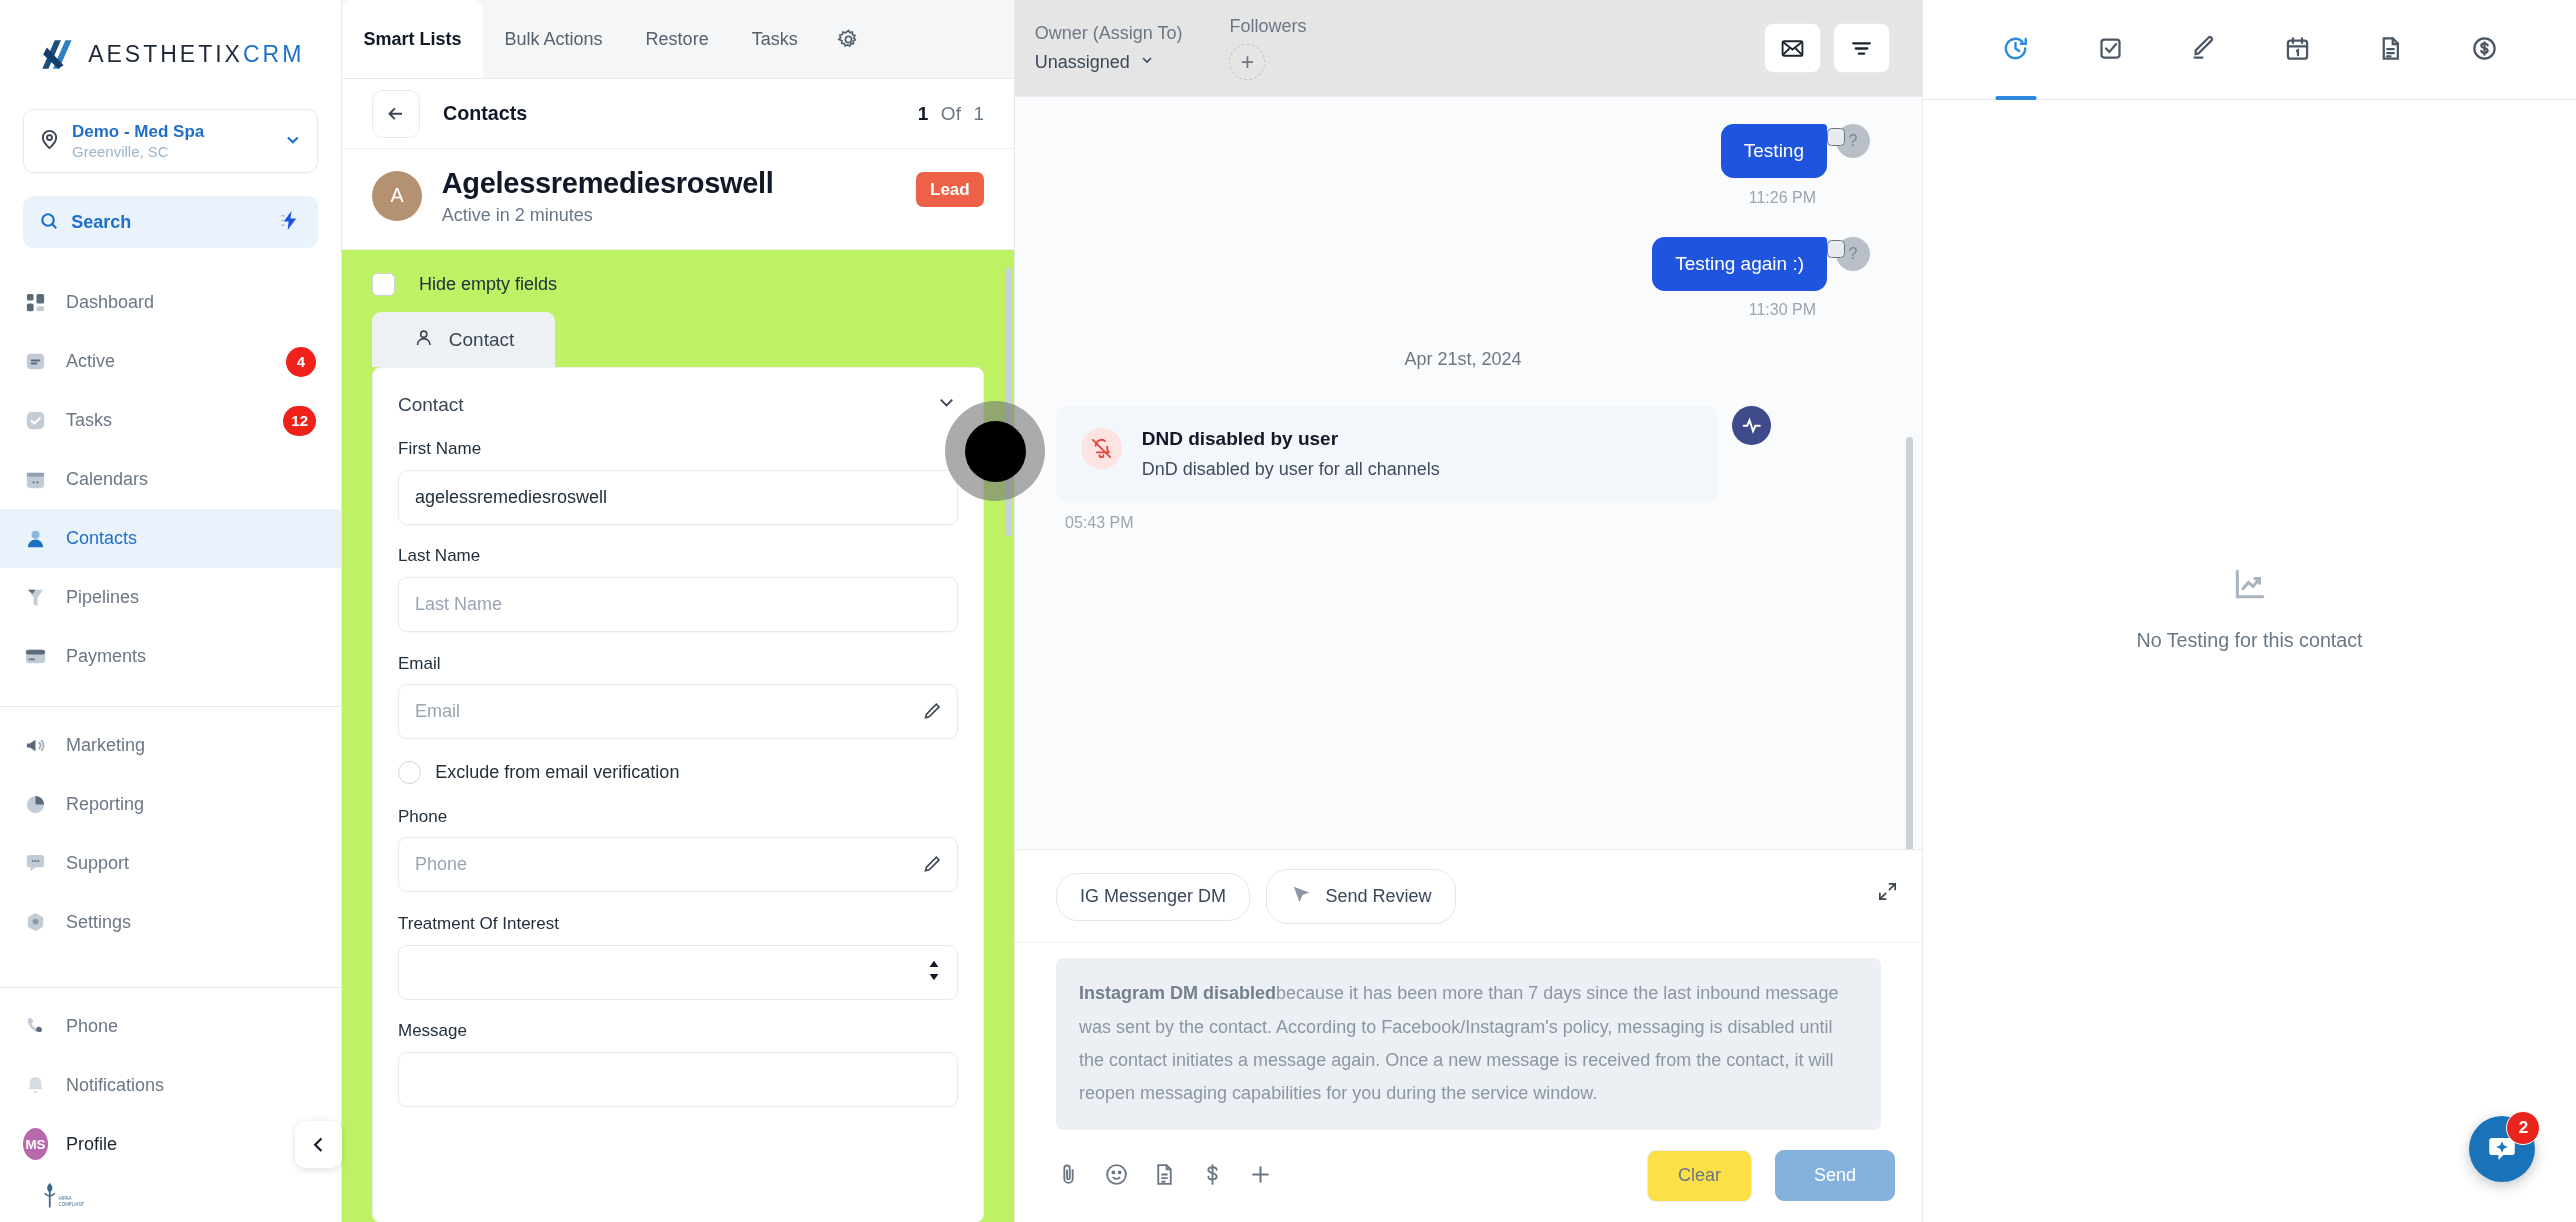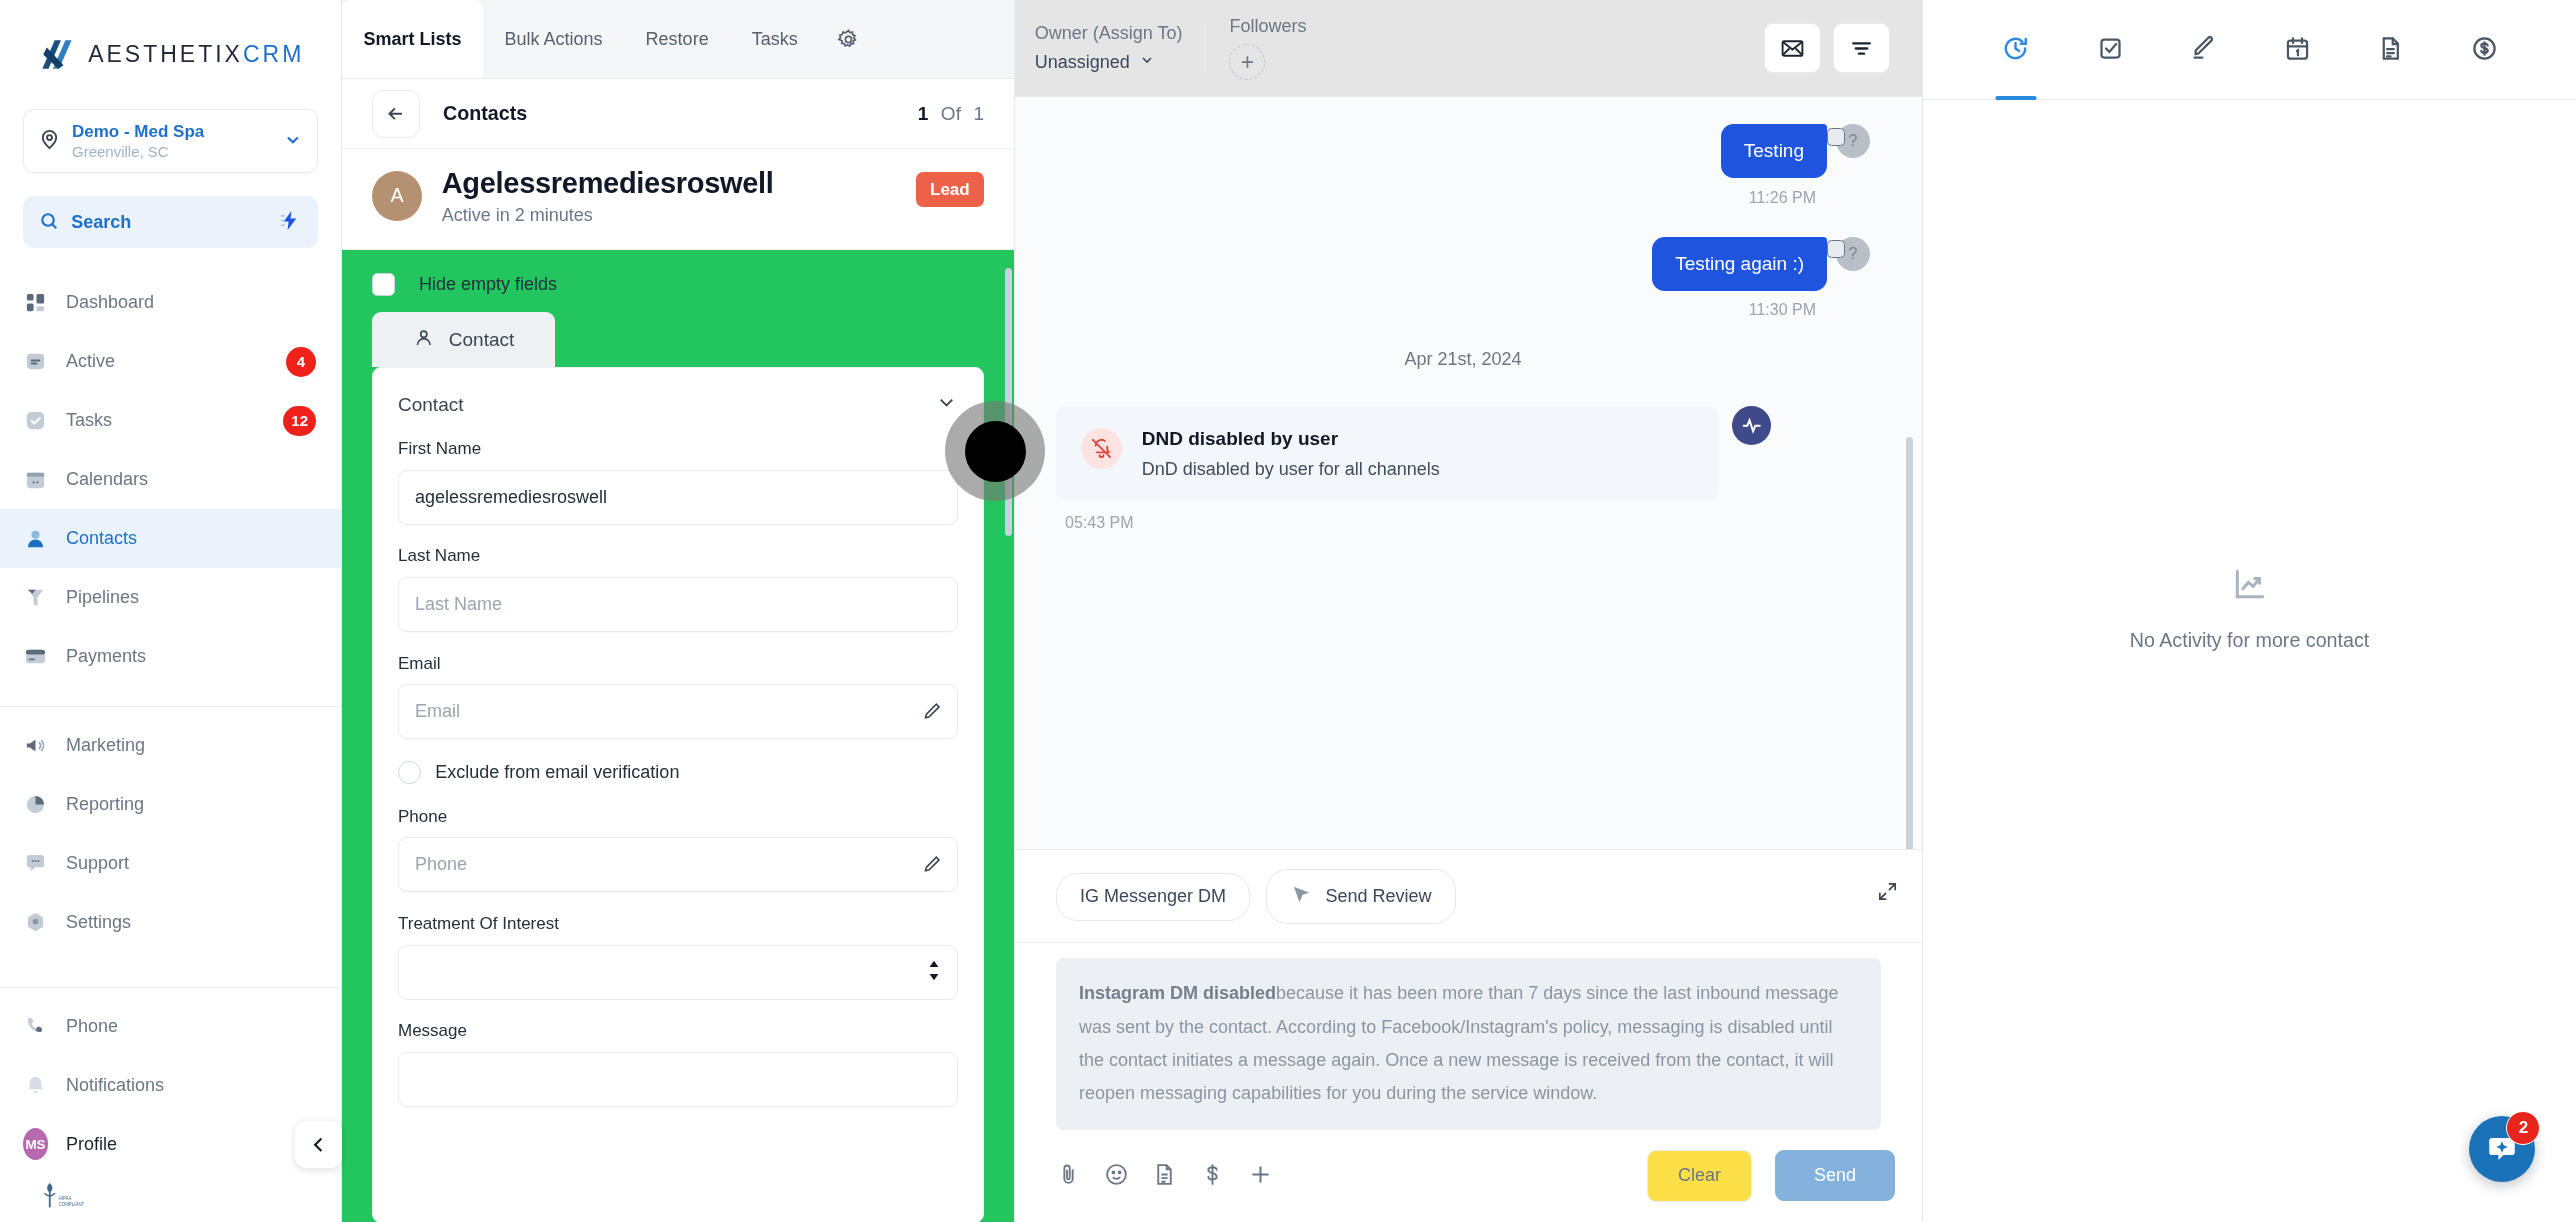--- a/index.html
+++ b/index.html
@@ -62,21 +62,21 @@
   }
   .hipaa { padding: 7.2px 0 0 39px; opacity: .85; }
   .collapse-btn {
     position: absolute; left: 295px; top: 1121px; width: 47px; height: 47px;
     background: #fff; border-radius: 10.7px; box-shadow: 0 1.8px 7.2px rgba(16,24,40,.13);
     display: flex; align-items: center; justify-content: center; cursor: pointer; z-index: 30;
   }
 
   
   .contact-panel {
-    width: 673px; flex: 0 0 673px; height: 1223px; background: #22c55e;
+    width: 673px; flex: 0 0 673px; height: 1223px; background: #bef264;
     border-right: 0.9px solid #e7ebf0; display: flex; flex-direction: column; position: relative;
   }
   .tabbar {
     height: 79px; background: #f4f6f8; display: flex; align-items: stretch;
     border-bottom: 0.9px solid #e7ebf0; padding-left: 0;
   }
   .tab {
     display: flex; align-items: center; padding: 0 21.5px; font-size: 18px; color: #55616e;
     cursor: pointer; white-space: nowrap;
   }
@@ -838,21 +838,21 @@
     </div>
 
     <div class="right-empty">
       <span>
         <svg width="38" height="38" viewBox="0 0 24 24" fill="none" stroke="#aab4bf" stroke-width="1.9" stroke-linecap="round">
             <path d="M4 4v16h16"></path>
             <path d="M7.5 15l3.5-4 3 2.5 4-5"></path>
             <path d="M18 8.5h-3M18 8.5v3"></path>
           </svg>
       </span>
-      <div class="right-empty-text">No Activity for more contact</div>
+      <div class="right-empty-text">No Testing for this contact</div>
     </div>
 
     <div class="chat-fab">
       <span>
         <svg width="34" height="34" viewBox="0 0 24 24">
             <path d="M5 5h14a2 2 0 0 1 2 2v8a2 2 0 0 1-2 2h-6l-3.5 3.5V17H5a2 2 0 0 1-2-2V7a2 2 0 0 1 2-2z" fill="#fff"></path>
             <path d="M12 7.2l1.2 2.9 2.9 1.2-2.9 1.2L12 15.4l-1.2-2.9L7.9 11.3l2.9-1.2z" fill="#1a72b8"></path>
           </svg>
       </span>
       <span class="chat-fab-badge">2</span>

